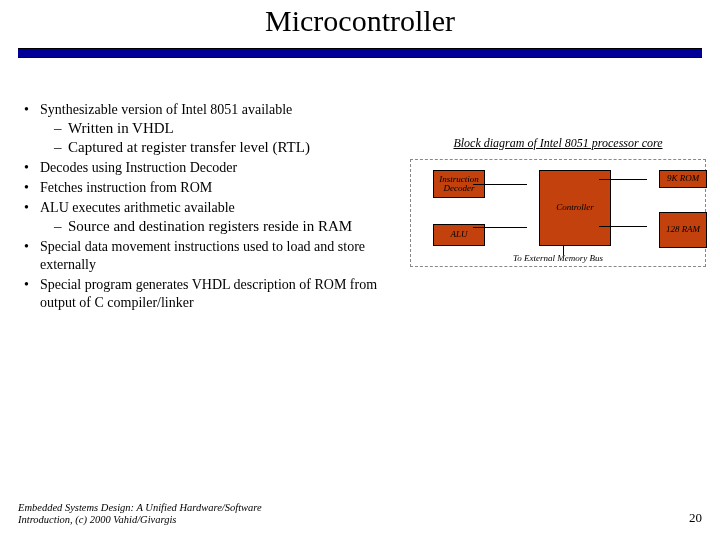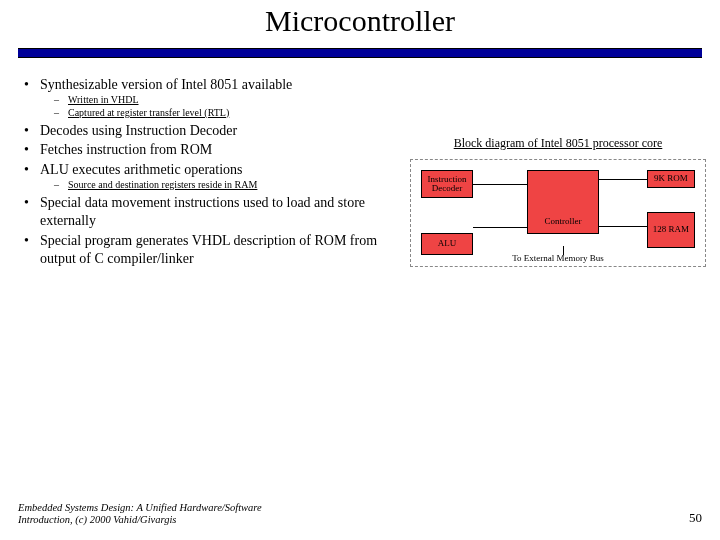--- a/index.html
+++ b/index.html
@@ -27,69 +27,72 @@
     border-bottom: 1px solid #000;
   }
   .content {
     display: flex;
     padding: 18px 14px 0 14px;
   }
   .leftcol {
     width: 390px;
     font-size: 14px;
     line-height: 1.28;
+    margin-top: 25px;
   }
   .leftcol ul { list-style: none; }
   .leftcol > ul > li { padding-left: 26px; position: relative; margin-bottom: 2px; }
   .leftcol > ul > li::before {
     content: "•";
     position: absolute;
     left: 10px;
     top: 0;
   }
-  .leftcol ul ul > li { padding-left: 28px; position: relative; font-size: 10px; text-decoration: underline; }
+  .leftcol ul ul > li { padding-left: 28px; position: relative; font-size: 15px; }
   .leftcol ul ul > li::before {
     content: "–";
     position: absolute;
     left: 14px;
     top: 0;
   }
   .rightcol {
     flex: 1;
     padding-left: 6px;
     padding-top: 60px;
+    font-style: italic;
   }
   .diagram-title {
     text-align: center;
     font-size: 12px;
     text-decoration: underline;
     margin-bottom: 8px;
   }
   .diagram {
     border: 1px dashed #888;
     width: 296px;
     height: 108px;
     position: relative;
     font-size: 9px;
     text-align: center;
   }
   .box {
     position: absolute;
     border: 1px solid #000;
-    background: #ef4444;
+    background: #c2410c;
     display: flex;
     align-items: center;
     justify-content: center;
     line-height: 1.05;
     padding: 1px 2px;
+    margin-left: 12px;
   }
   .box-id  { left: 10px;  top: 10px; width: 52px; height: 28px; }
-  .box-ctl { left: 116px; top: 10px; width: 72px; height: 64px; align-items: flex-start; padding-top: 46px; text-align: center; }
+  .box-ctl { left: 116px; top: 10px; width: 72px; height: 76px; align-items: flex-start; padding-top: 32px; text-align: center; }
   .box-rom { left: 236px; top: 10px; width: 48px; height: 18px; }
-  .box-alu { left: 10px;  top: 73px; width: 52px; height: 22px; }
+  .box-alu { left: 10px;  top: 64px; width: 52px; height: 22px; }
   .box-ram { left: 236px; top: 52px; width: 48px; height: 36px; }
   .bus-label {
     position: absolute;
     left: 0; right: 0; bottom: 3px;
     text-align: center;
     font-size: 9px;
   }
   
   .hline { position: absolute; height: 1px; background: #000; }
   .vline { position: absolute; width: 1px; background: #000; }
@@ -125,21 +128,21 @@
       <li>
         <span>Synthesizable version of Intel 8051 available</span>
         <ul>
           <li><span>Written in VHDL</span></li>
           <li><span>Captured at register transfer level (RTL)</span></li>
         </ul>
       </li>
       <li><span>Decodes using Instruction Decoder</span></li>
       <li><span>Fetches instruction from ROM</span></li>
       <li>
-        <span>ALU executes arithmetic operations</span>
+        <span>ALU executes arithmetic available</span>
         <ul>
           <li><span>Source and destination registers reside in RAM</span></li>
         </ul>
       </li>
       <li><span>Special data movement instructions used to load and store externally</span></li>
       <li><span>Special program generates VHDL description of ROM from output of C compiler/linker</span></li>
     </ul>
   </div>
 
   <div class="rightcol">
@@ -156,14 +159,14 @@
       <div class="hline" style="left:62px; top:67px; width:54px;"></div>
       <div class="hline" style="left:188px; top:66px; width:48px;"></div>
       <div class="vline" style="left:152px; top:86px; height:9px;"></div>
       <div class="bus-label">To External Memory Bus</div>
     </div>
   </div>
 </div>
 
 <div class="footer">
   <div class="footer-left">Embedded Systems Design: A Unified Hardware/Software Introduction, (c) 2000 Vahid/Givargis</div>
-  <div class="footer-right">50</div>
+  <div class="footer-right">20</div>
 </div>
 
 </body></html>

